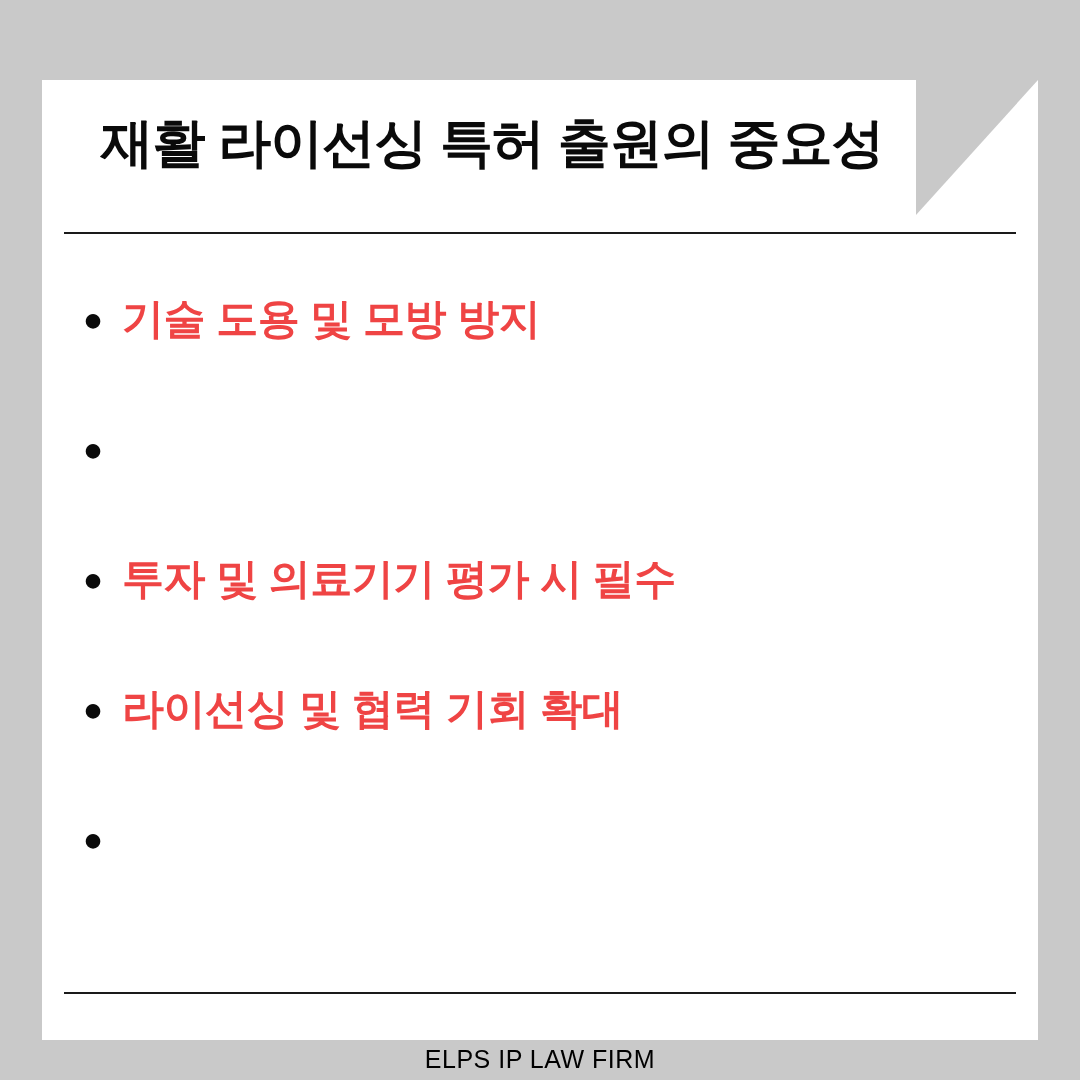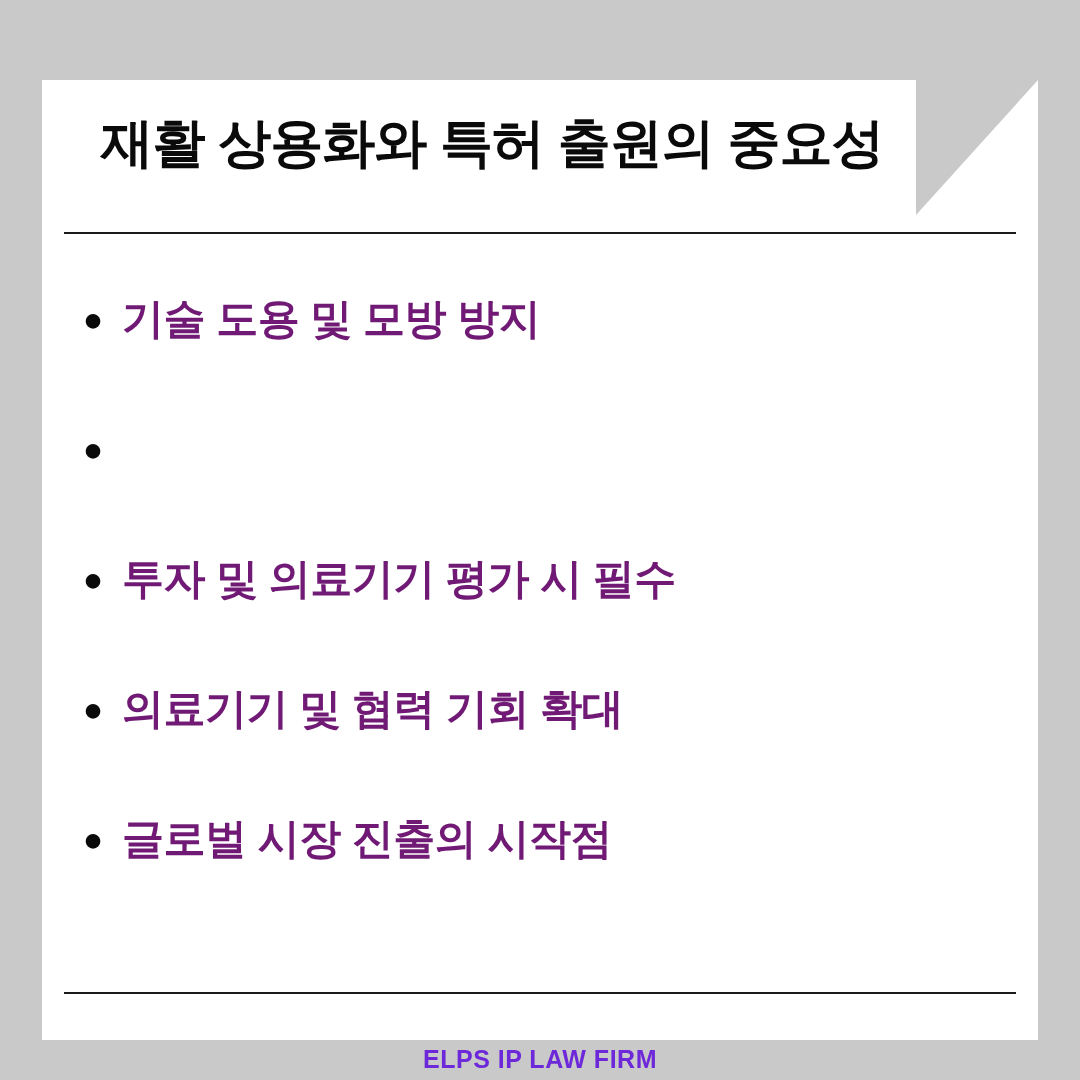--- a/index.html
+++ b/index.html
@@ -97,50 +97,50 @@
     flex: 0 0 58px;
     text-align: center;
     font-size: 34px;
     line-height: 58px;
     color: #0a0a0a;
   }
   .bullet-text {
     font-size: 42px;
     font-weight: bold;
     line-height: 58px;
-    color: #701a75;
+    color: #ef4444;
     letter-spacing: -0.5px;
     white-space: nowrap;
   }
 
   .footer {
     position: absolute;
     left: 0;
     bottom: 6px;
     width: 1080px;
     text-align: center;
     font-size: 25px;
-    font-weight: bold;
+    font-weight: normal;
     letter-spacing: 0.5px;
-    color: #6d28d9;
+    color: #000000;
   }
 </style>
 </head>
 <body>
 
 <div class="slide">
 
   <div class="card">
 
     <div class="fold-wrap">
       <div class="fold-grey"></div>
       <div class="fold-white"></div>
     </div>
 
-    <div class="title">재활 상용화와 특허 출원의 중요성</div>
+    <div class="title">재활 라이선싱 특허 출원의 중요성</div>
 
     <div class="rule rule-top"></div>
 
     <div class="bullets">
 
       <div class="bullet-row">
         <div class="bullet-dot">●</div>
         <div class="bullet-text">기술 도용 및 모방 방지</div>
       </div>
 
@@ -148,26 +148,25 @@
         <div class="bullet-dot">●</div>
       </div>
 
       <div class="bullet-row">
         <div class="bullet-dot">●</div>
         <div class="bullet-text">투자 및 의료기기 평가 시 필수</div>
       </div>
 
       <div class="bullet-row">
         <div class="bullet-dot">●</div>
-        <div class="bullet-text">의료기기 및 협력 기회 확대</div>
+        <div class="bullet-text">라이선싱 및 협력 기회 확대</div>
       </div>
 
       <div class="bullet-row">
         <div class="bullet-dot">●</div>
-        <div class="bullet-text">글로벌 시장 진출의 시작점</div>
       </div>
 
     </div>
 
     <div class="rule rule-bottom"></div>
 
   </div>
 
   <div class="footer">ELPS IP LAW FIRM</div>
 

